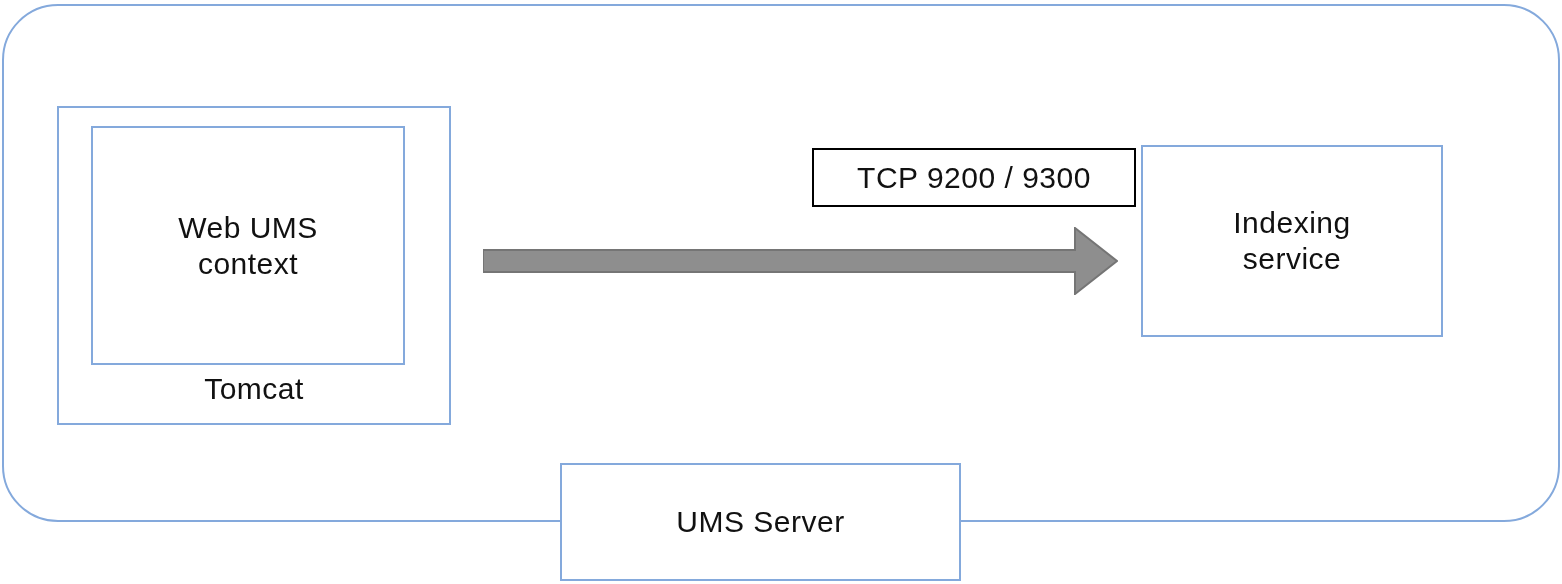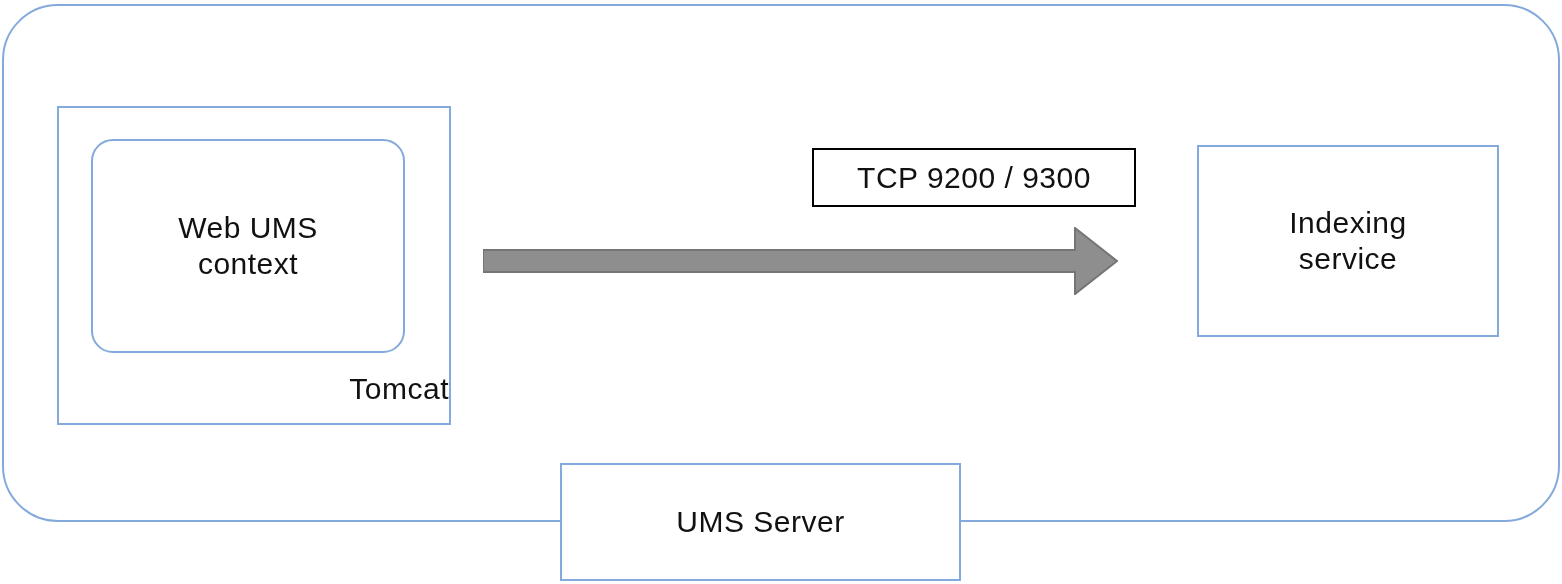--- a/index.html
+++ b/index.html
@@ -51,28 +51,28 @@
   }
   .tomcat-box {
     left: 57px; top: 106px;
     width: 394px; height: 319px;
     display: block;
   }
   .tomcat-label {
     position: absolute;
     left: 0; right: 0;
     bottom: 16px;
-    text-align: right;
+    text-align: center;
   }
   .webums-box {
-    left: 91px; top: 139px;
-    width: 314px; height: 214px; border-radius: 22px;
+    left: 91px; top: 126px;
+    width: 314px; height: 239px;
   }
   .indexing-box {
-    left: 1197px; top: 145px;
+    left: 1141px; top: 145px;
     width: 302px; height: 192px;
   }
   .tcp-box {
     left: 812px; top: 148px;
     width: 324px; height: 59px;
     border: 2px solid var(--label-box-border);
   }
   .umsserver-box {
     left: 560px; top: 463px;
     width: 401px; height: 118px; align-items: center;

